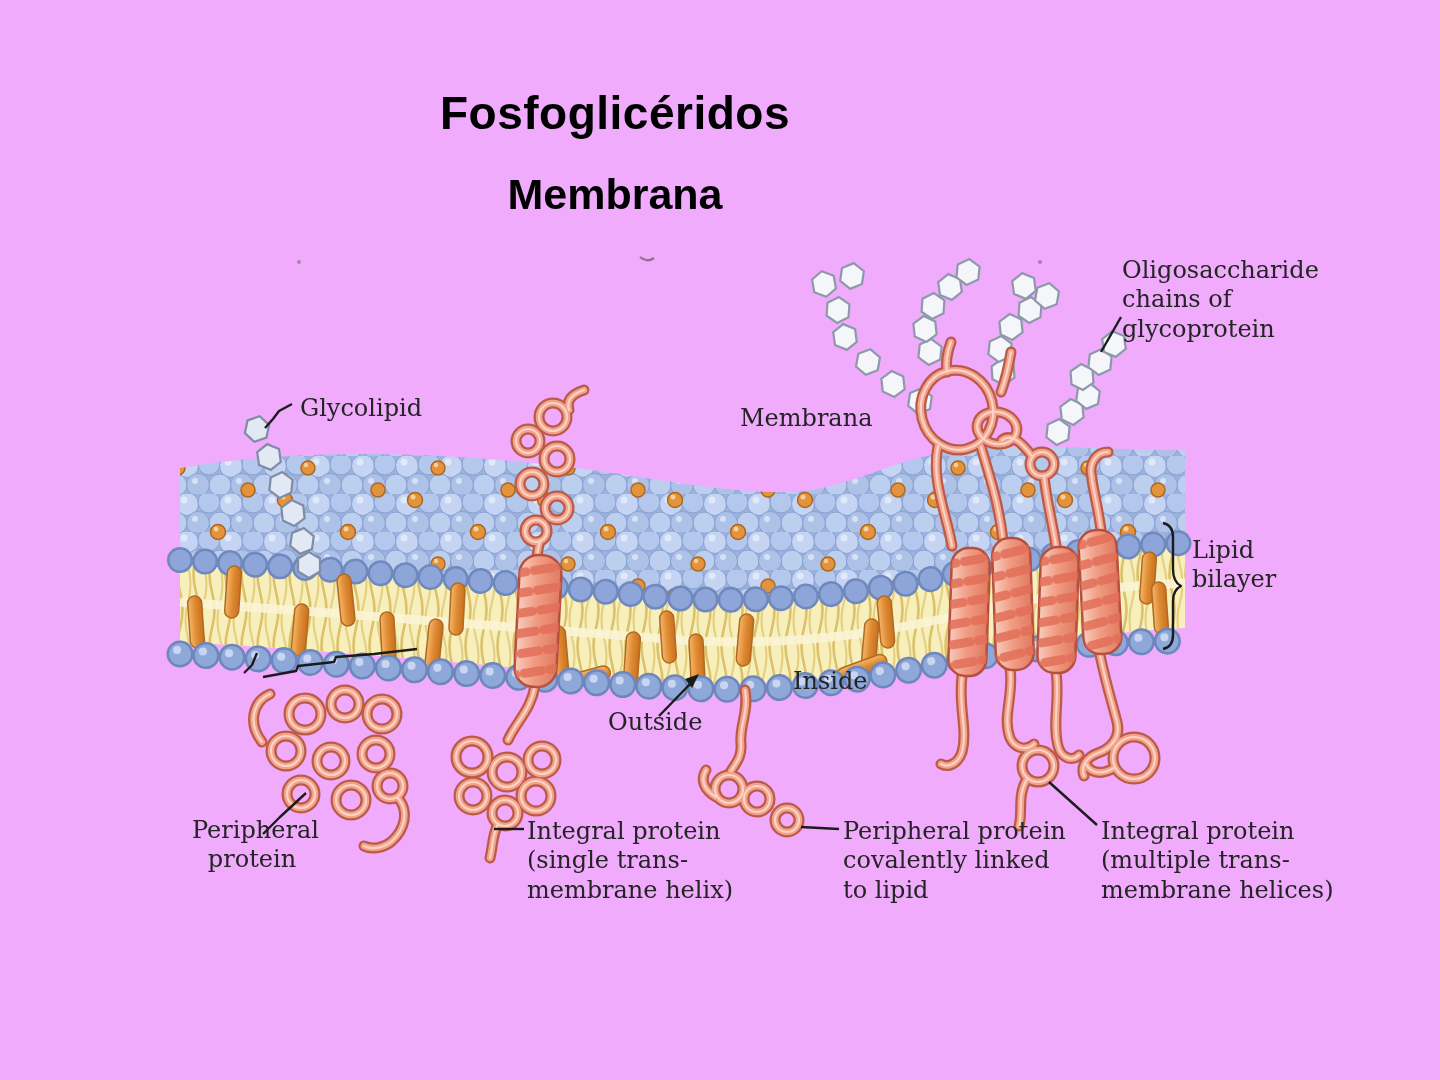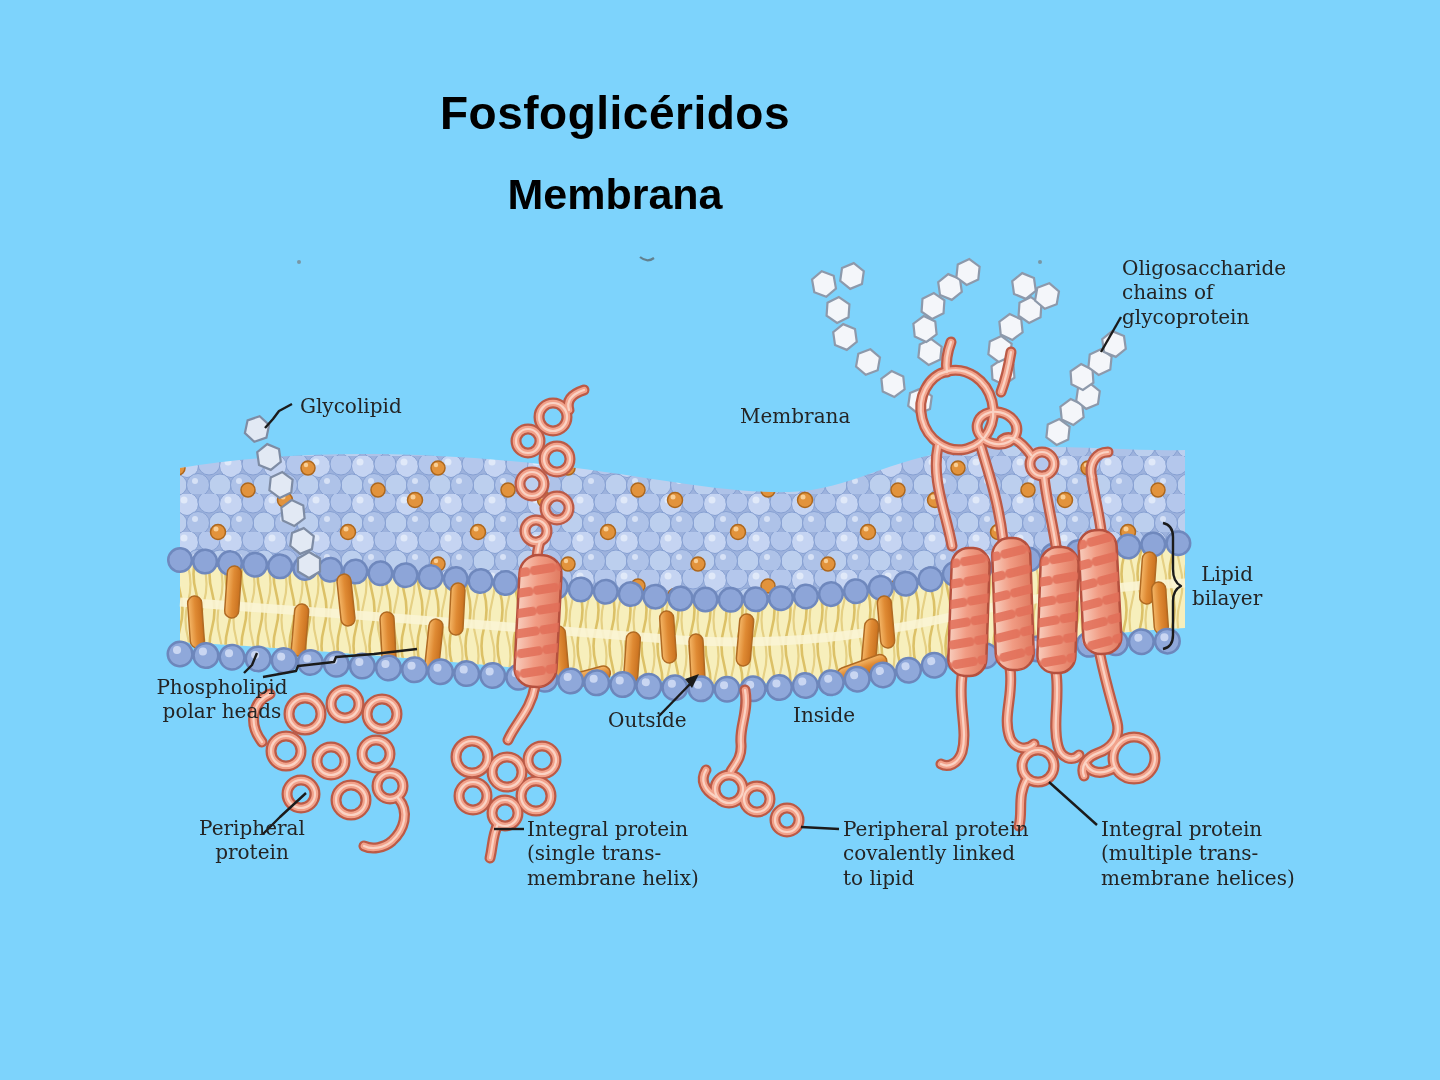--- a/index.html
+++ b/index.html
@@ -1,25 +1,25 @@
 <!DOCTYPE html>
 <html><head>
 <meta charset="utf-8">
 <style>
   html,body{margin:0;padding:0;background:#ffffff;}
   body{width:1440px;height:1080px;position:relative;overflow:hidden;
        font-family:"Liberation Sans",sans-serif;}
-  .slide{position:absolute;inset:0;background:#7dd3fc;}
+  .slide{position:absolute;inset:0;background:#f0abfc;}
   .title{position:absolute;left:0;right:210px;top:86px;text-align:center;
          font-size:46px;font-weight:700;color:#000;letter-spacing:.5px;}
   .subtitle{position:absolute;left:0;right:210px;top:170px;text-align:center;
          font-size:43px;font-weight:700;color:#000;}
   svg.art{position:absolute;left:0;top:0;}
   .lbl{position:absolute;font-family:"DejaVu Serif","Liberation Serif",serif;
-       font-size:20px;line-height:1.22;color:#242424;white-space:pre-line;}
+       font-size:24px;line-height:1.22;color:#242424;white-space:pre-line;}
   .lbl.c{text-align:center;}
   
   .tube-out{fill:none;stroke:#bb5a46;stroke-width:11;stroke-linecap:round;}
   .tube-in{fill:none;stroke:#f2a28b;stroke-width:6.5;stroke-linecap:round;}
   .tube-hi{fill:none;stroke:#fbd9cb;stroke-width:2.2;stroke-linecap:round;opacity:.9;}
   .ptr{fill:none;stroke:#1b1b1b;stroke-width:2.4;stroke-linejoin:round;}
   .hex{fill:#f4f6fa;stroke:#8d99ab;stroke-width:2.2;}
   .hexb{fill:#e2e9f4;stroke:#7e8ca4;stroke-width:2.2;}
 </style>
 </head>
@@ -313,26 +313,24 @@
       <path d="M640,257 q7,6 14,1" stroke="#555" stroke-width="2.2" fill="none"></path>
       <circle cx="1040" cy="262" r="2" fill="#777"></circle>
     </g>
   </svg>
 
   <div class="lbl" style="left:300px;top:394px;">Glycolipid</div>
   <div class="lbl" style="left:740px;top:404px;">Membrana</div>
   <div class="lbl" style="left:1122px;top:256px;">Oligosaccharide
 chains of
 glycoprotein</div>
-  <div class="lbl" style="left:1192px;top:562px;text-align:center;">Lipid
+  <div class="lbl" style="left:1192px;top:536px;">Lipid
 bilayer</div>
-  <div class="lbl c" style="left:152px;top:675px;width:140px;">Phospholipid
-polar heads</div>
   <div class="lbl" style="left:608px;top:708px;">Outside</div>
-  <div class="lbl" style="left:793px;top:703px;text-align:center;">Inside</div>
+  <div class="lbl" style="left:793px;top:667px;text-align:center;">Inside</div>
   <div class="lbl c" style="left:192px;top:816px;width:120px;">Peripheral
 protein</div>
   <div class="lbl" style="left:527px;top:817px;">Integral protein
 (single trans-
 membrane helix)</div>
   <div class="lbl" style="left:843px;top:817px;">Peripheral protein
 covalently linked
 to lipid</div>
   <div class="lbl" style="left:1101px;top:817px;">Integral protein
 (multiple trans-

